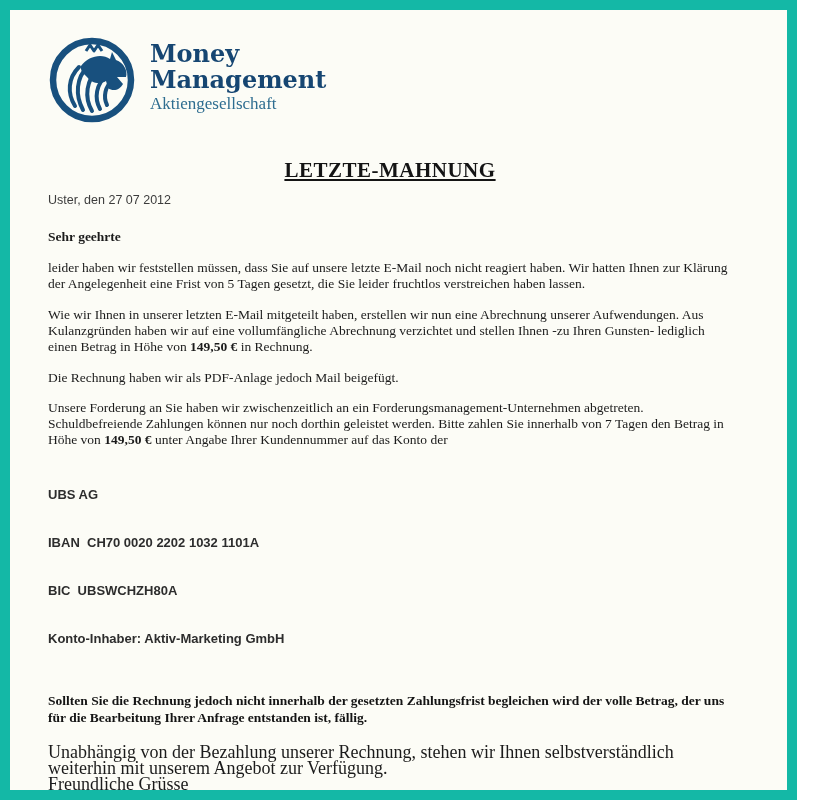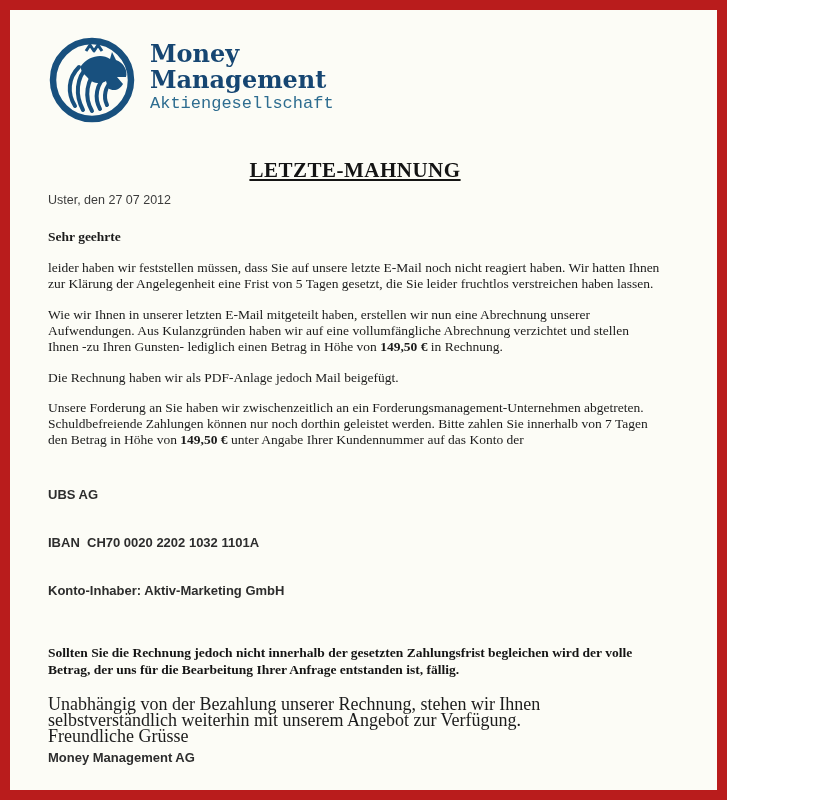--- a/index.html
+++ b/index.html
@@ -1,42 +1,42 @@
 <!DOCTYPE html>
 <html><head>
 <meta charset="utf-8">
 <style>
   * { margin: 0; padding: 0; box-sizing: border-box; }
   html, body { background: #ffffff; }
   body { width: 824px; }
 
   .page {
-    width: 727px;
+    width: 797px;
     height: 800px;
-    border: 10px solid #b91c1c;
+    border: 10px solid #14b8a6;
     background: #FCFCF6;
     padding: 26px 55px 0 38px;
     overflow: hidden;
     font-family: "Liberation Serif", serif;
     color: #1b1b1b;
   }
 
   
   .logo-row { display: flex; align-items: flex-start; gap: 14px; height: 89px; margin-bottom: 33px; }
   .logo-mark { width: 88px; height: 88px; flex: 0 0 auto; }
   .logo-text { padding-top: 5px; }
   .logo-name {
     font-family: "DejaVu Serif", "Liberation Serif", serif;
     font-weight: bold;
     font-size: 24px;
     line-height: 26px;
     color: #164672;
   }
   .logo-subtitle {
-    font-family: Liberation Mono, monospace;
+    font-family: Liberation Serif, serif;
     font-size: 17px;
     line-height: 22px;
     color: #2E6D90;
   }
 
   
   .title {
     text-align: center;
     font-size: 21px;
     line-height: 24px;
@@ -128,20 +128,21 @@
 
   <p class="para"><span>Wie wir Ihnen in unserer letzten E-Mail mitgeteilt haben, erstellen wir nun eine Abrechnung unserer Aufwendungen. Aus Kulanzgründen haben wir auf eine vollumfängliche Abrechnung verzichtet und stellen Ihnen -zu Ihren Gunsten- lediglich einen Betrag in Höhe von </span><strong>149,50 €</strong><span> in Rechnung.</span></p>
 
   <p class="para mb14">Die Rechnung haben wir als PDF-Anlage jedoch Mail beigefügt.</p>
 
   <p class="para mb17"><span>Unsere Forderung an Sie haben wir zwischenzeitlich an ein Forderungsmanagement-Unternehmen abgetreten. Schuldbefreiende Zahlungen können nur noch dorthin geleistet werden. Bitte zahlen Sie innerhalb von 7 Tagen den Betrag in Höhe von </span><strong>149,50 €</strong><span> unter Angabe Ihrer Kundennummer auf das Konto der</span></p>
 
   <div class="bank-block">
     <div>UBS AG</div>
     <div>IBAN  CH70 0020 2202 1032 1101A</div>
+    <div>BIC  UBSWCHZH80A</div>
     <div>Konto-Inhaber: Aktiv-Marketing GmbH</div>
   </div>
 
   <p class="warning">Sollten Sie die Rechnung jedoch nicht innerhalb der gesetzten Zahlungsfrist begleichen wird der volle Betrag, der uns für die Bearbeitung Ihrer Anfrage entstanden ist, fällig.</p>
 
   <div class="closing-block">
     <div>Unabhängig von der Bezahlung unserer Rechnung, stehen wir Ihnen selbstverständlich weiterhin mit unserem Angebot zur Verfügung.</div>
     <div>Freundliche Grüsse</div>
   </div>
 

